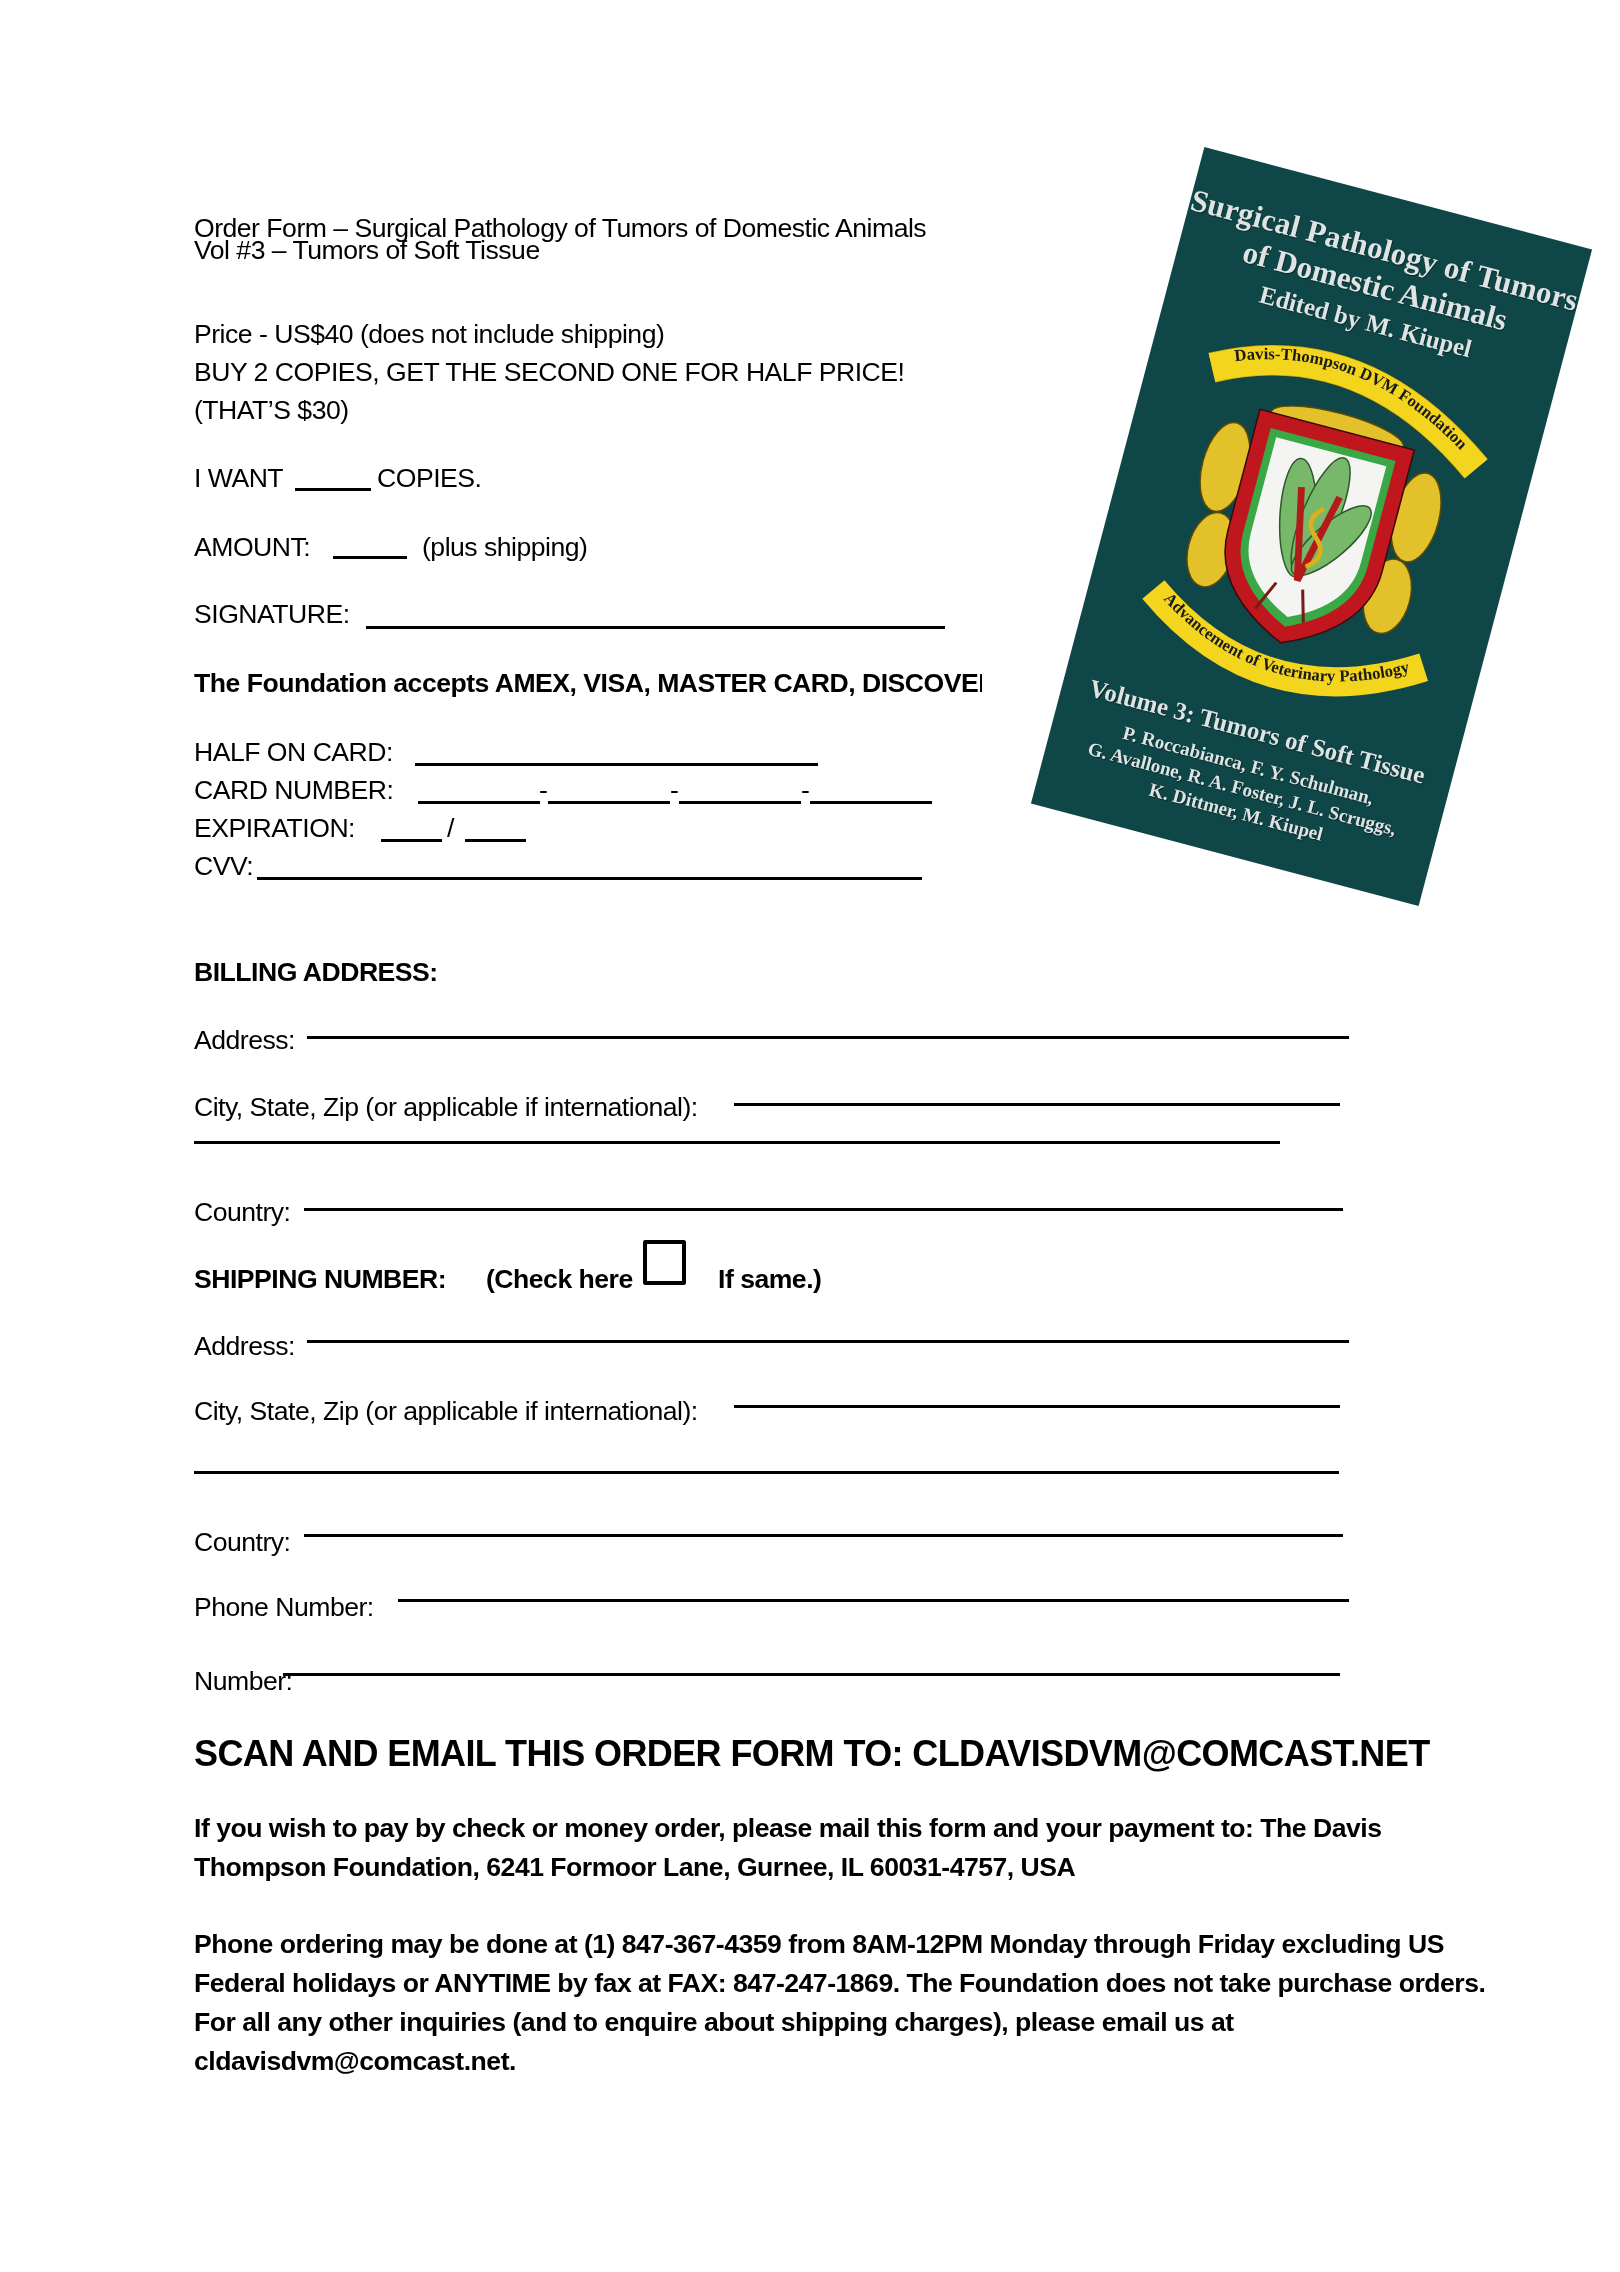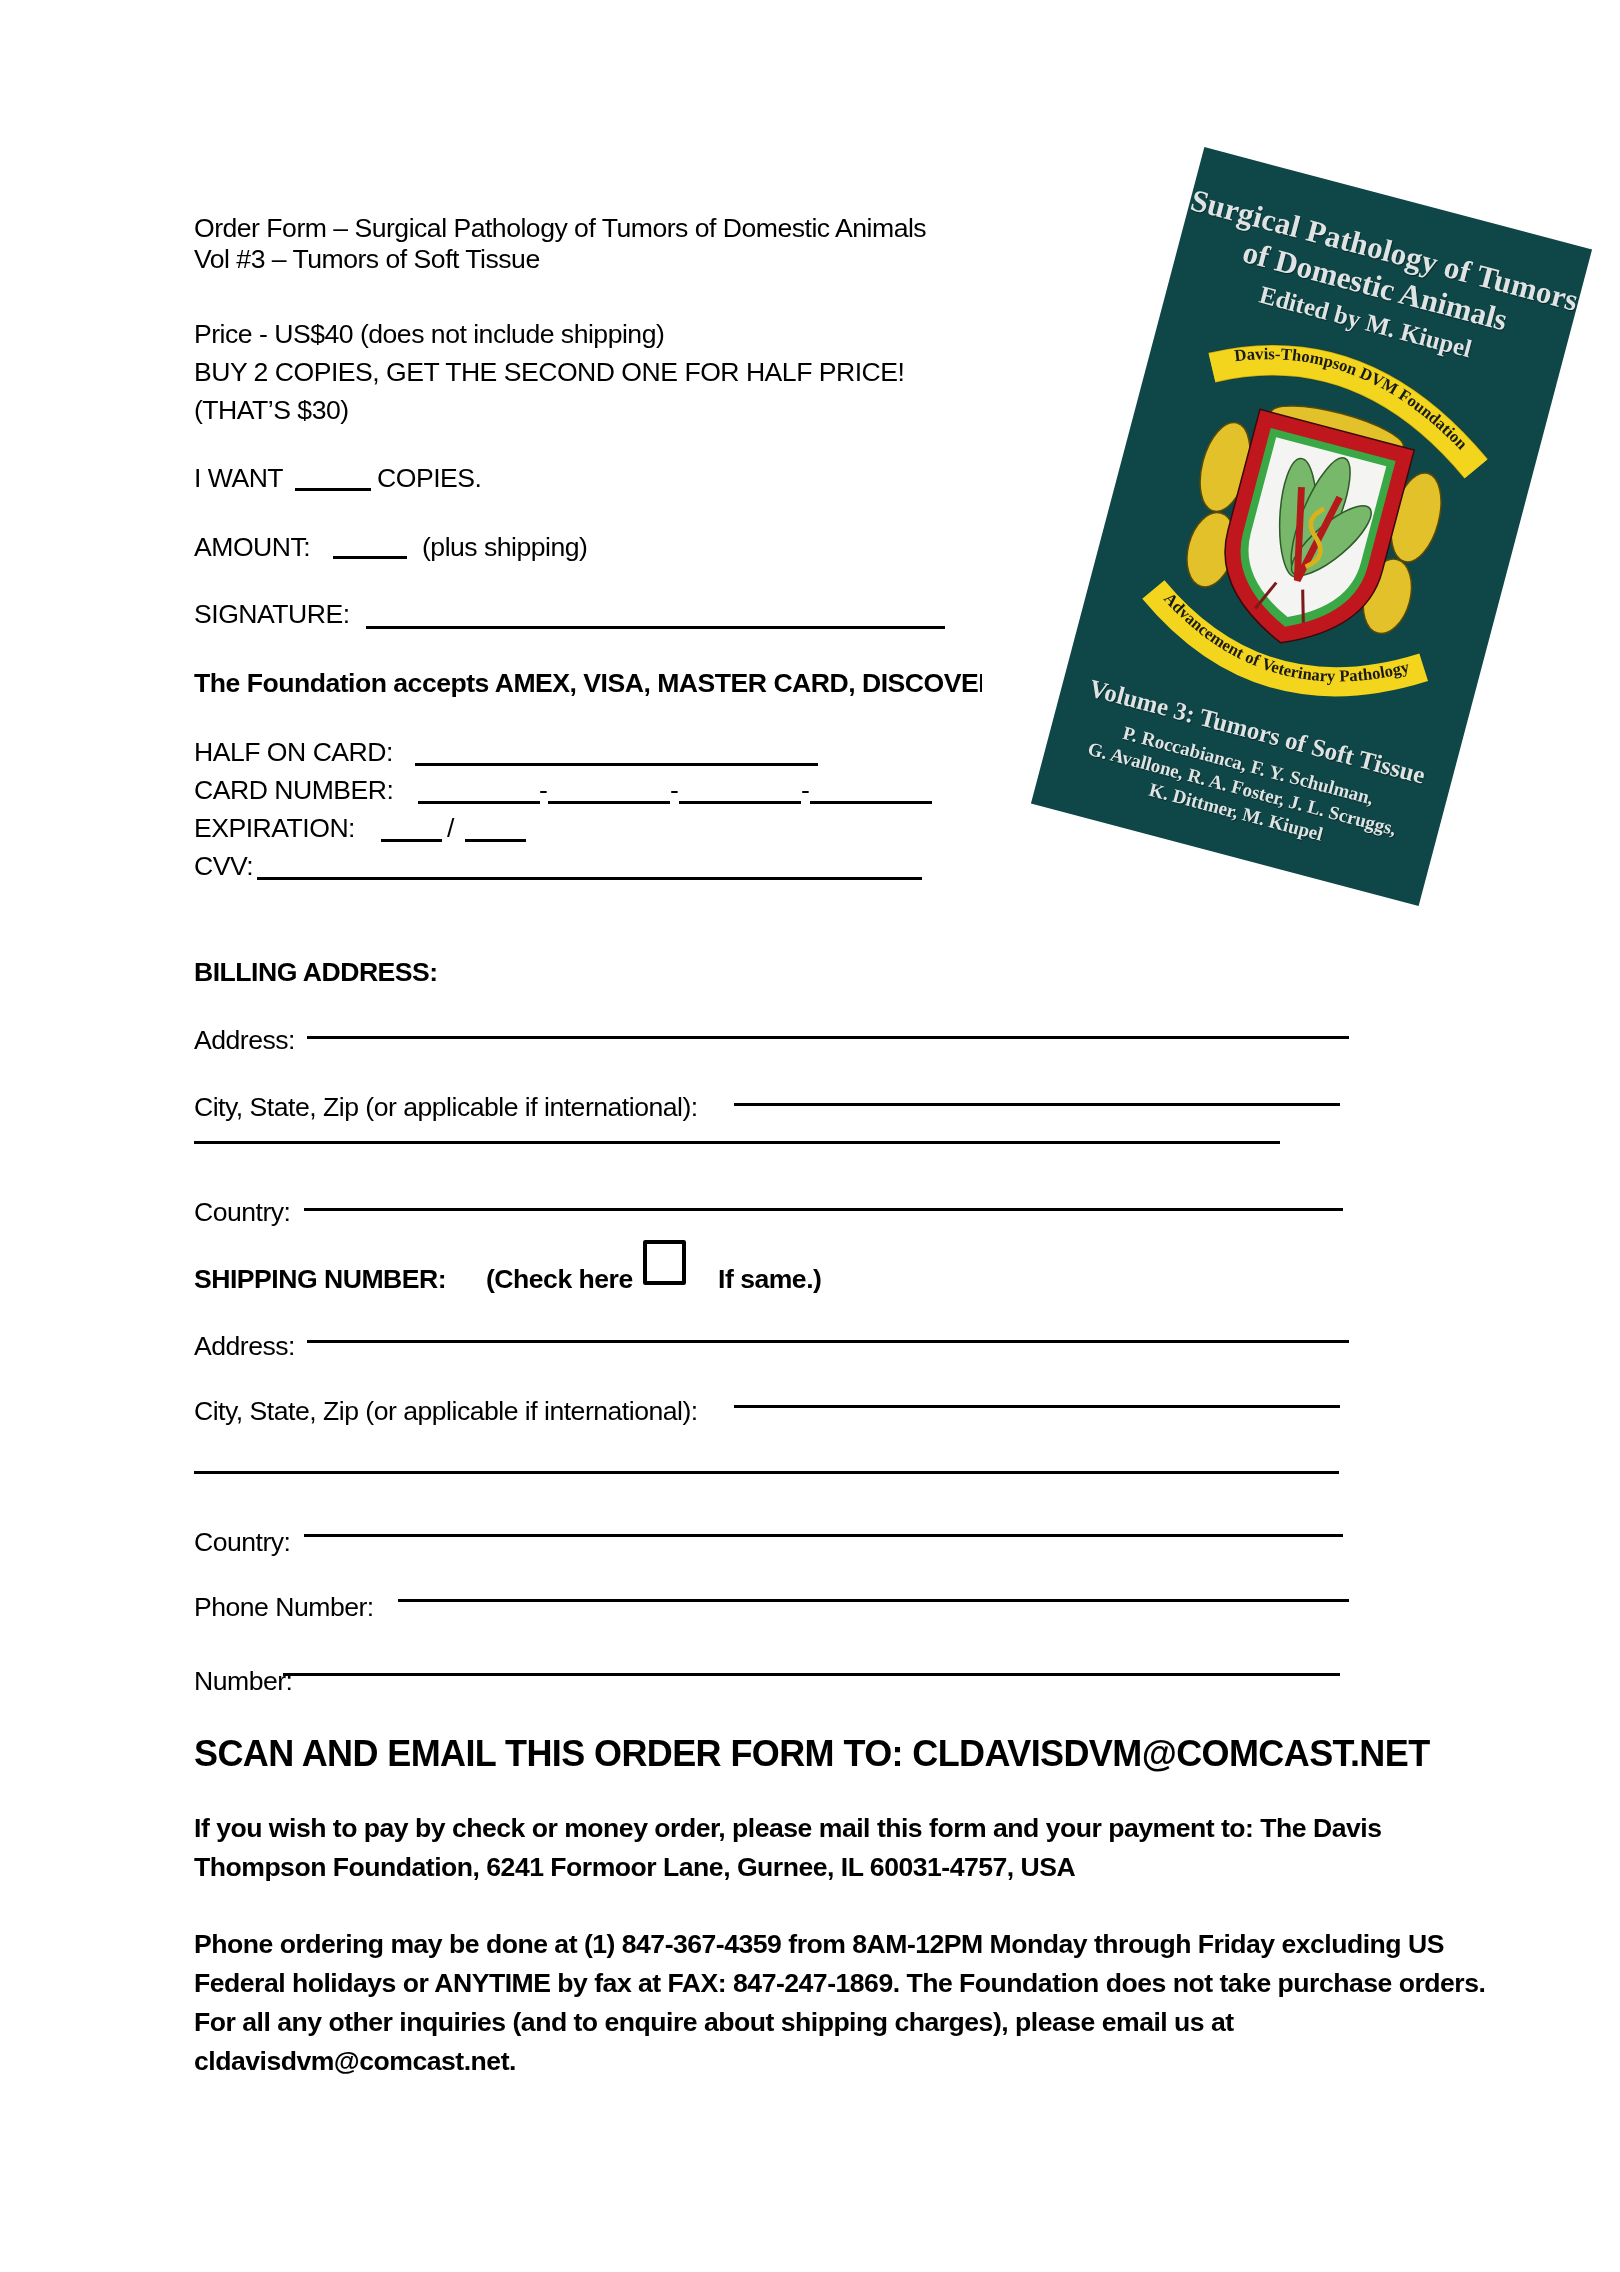--- a/index.html
+++ b/index.html
@@ -24,21 +24,21 @@
   .book .vol { top: 538px; font-size: 25px; }
   .book .auth1 { top: 576px; font-size: 19px; }
   .book .auth2 { top: 600px; font-size: 19px; }
   .book .auth3 { top: 624px; font-size: 19px; }
   .crest { position: absolute; left: 18px; top: 152px; width: 365px; height: 380px; }
 </style>
 </head>
 <body>
 
 <div class="t" style="top:213px">Order Form – Surgical Pathology of Tumors of Domestic Animals</div>
-<div class="t" style="top:244px">Vol #3 – Tumors of Soft Tissue</div>
+<div class="t" style="top:235px">Vol #3 – Tumors of Soft Tissue</div>
 
 <div class="t" style="top:319px">Price - US$40 (does not include shipping)</div>
 <div class="t" style="top:357px">BUY 2 COPIES, GET THE SECOND ONE FOR HALF PRICE!</div>
 <div class="t" style="top:395px">(THAT’S $30)</div>
 
 <div class="t" style="top:463px">I WANT</div>
 <div class="ul" style="left:295px; top:488px; width:76px"></div>
 <div class="t" style="left:377px; top:463px">COPIES.</div>
 
 <div class="t" style="top:532px">AMOUNT:</div>

